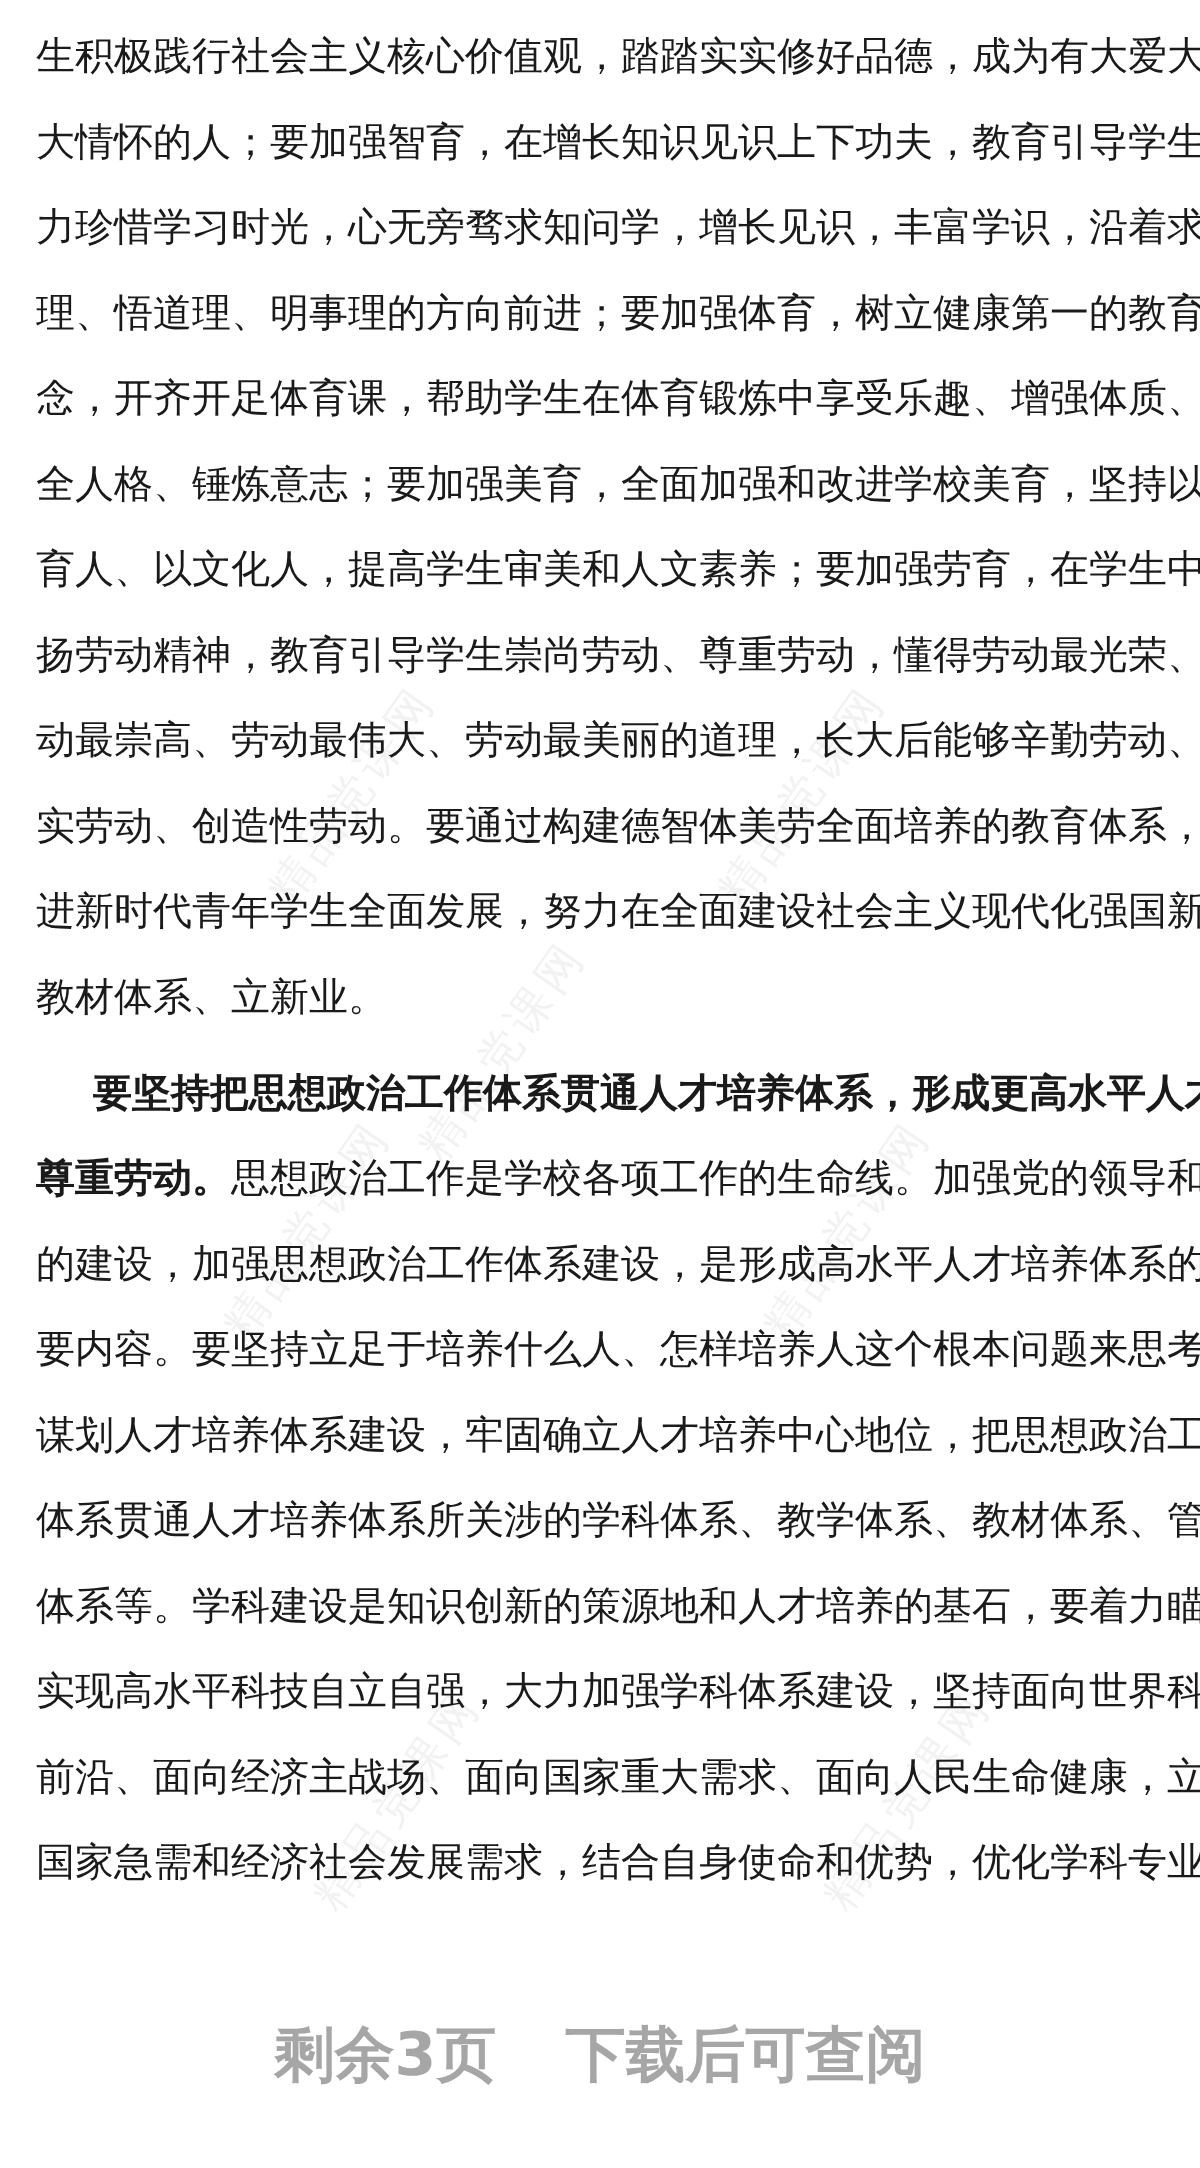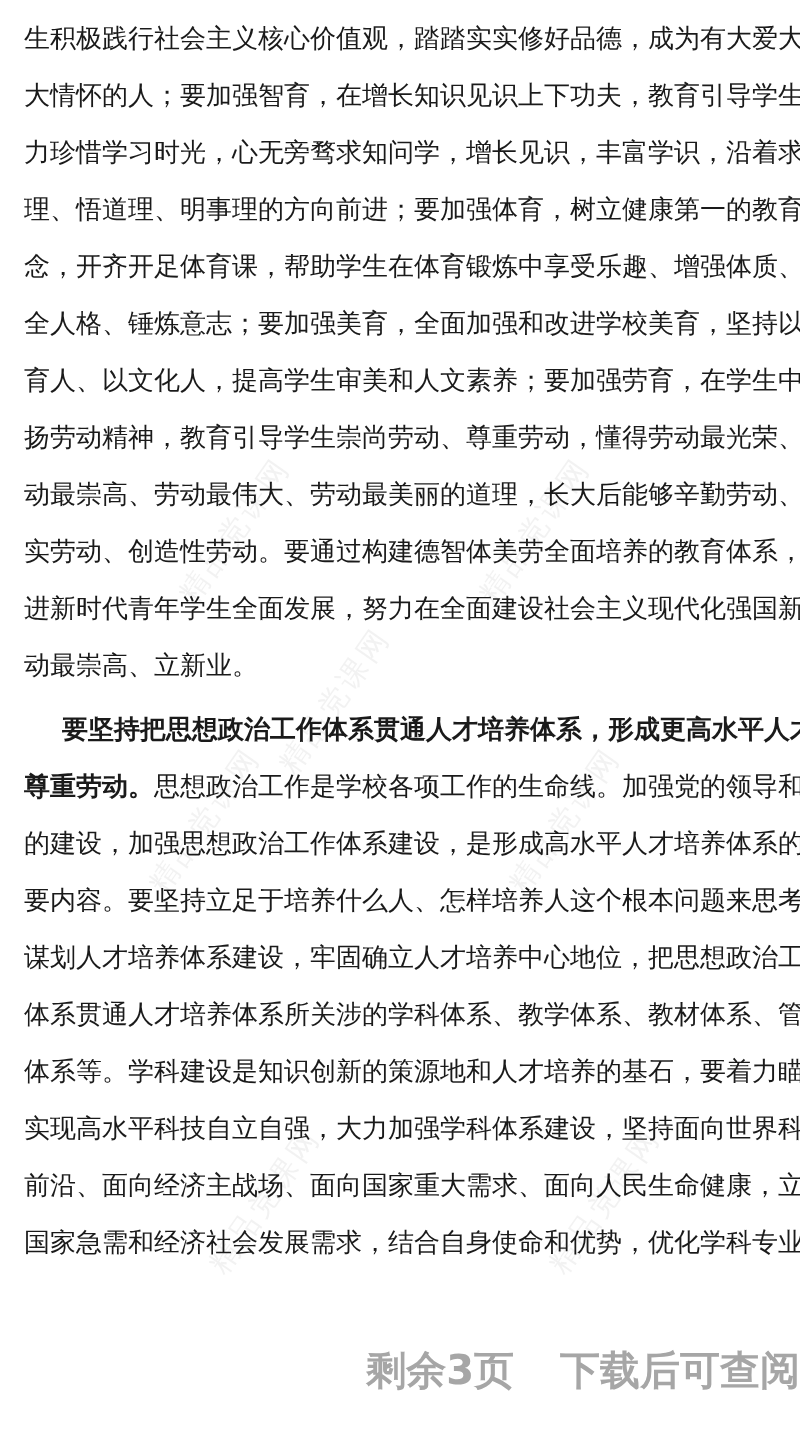--- a/index.html
+++ b/index.html
@@ -6,21 +6,21 @@
     body { width: 800px; height: 1445px; position: relative; overflow: hidden;
       font-family: "DejaVu Sans", "Liberation Sans", sans-serif; color: #1a1a1a; }
     .page { position: absolute; left: 0; top: 0; width: 800px; height: 1445px; }
     .line { position: absolute; left: 24px; width: 752px; height: 40px; font-size: 26px;
       line-height: 40px; white-space: nowrap; letter-spacing: 0px; text-align: justify; text-align-last: justify; }
     .line.last { text-align-last: left; }
     .line.indent { left: 62px; width: 714px; }
     .bold { font-weight: bold; }
     .watermark { position: absolute; font-size: 30px; color: rgba(150,150,150,0.12);
       transform: rotate(-55deg); transform-origin: center; white-space: nowrap; pointer-events: none; letter-spacing: 4px; }
-    .more { position: absolute; left: 0; width: 800px; top: 1340px; height: 60px; text-align: right;
+    .more { position: absolute; left: 0; width: 800px; top: 1340px; height: 60px; text-align: center;
       font-size: 40px; font-weight: bold; color: #a6a6a6; line-height: 60px; cursor: pointer; }
     .more .gap { display: inline-block; width: 46px; }
   </style>
 </head>
 <body>
 
 <div class="page">
 
   <div class="watermark" style="left:150px; top:510px;">精品党课网</div>
   <div class="watermark" style="left:450px; top:510px;">精品党课网</div>
@@ -34,21 +34,21 @@
   <div class="line" style="top:75px;">大情怀的人；要加强智育，在增长知识见识上下功夫，教育引导学生努</div>
   <div class="line" style="top:132px;">力珍惜学习时光，心无旁骛求知问学，增长见识，丰富学识，沿着求真</div>
   <div class="line" style="top:189px;">理、悟道理、明事理的方向前进；要加强体育，树立健康第一的教育理</div>
   <div class="line" style="top:246px;">念，开齐开足体育课，帮助学生在体育锻炼中享受乐趣、增强体质、健</div>
   <div class="line" style="top:303px;">全人格、锤炼意志；要加强美育，全面加强和改进学校美育，坚持以美</div>
   <div class="line" style="top:360px;">育人、以文化人，提高学生审美和人文素养；要加强劳育，在学生中弘</div>
   <div class="line" style="top:417px;">扬劳动精神，教育引导学生崇尚劳动、尊重劳动，懂得劳动最光荣、劳</div>
   <div class="line" style="top:474px;">动最崇高、劳动最伟大、劳动最美丽的道理，长大后能够辛勤劳动、诚</div>
   <div class="line" style="top:531px;">实劳动、创造性劳动。要通过构建德智体美劳全面培养的教育体系，促</div>
   <div class="line" style="top:588px;">进新时代青年学生全面发展，努力在全面建设社会主义现代化强国新征</div>
-  <div class="line last" style="top:645px;">动最崇高、立新业。</div>
+  <div class="line last" style="top:645px;">教材体系、立新业。</div>
 
   <div class="line indent bold" style="top:709px;">要坚持把思想政治工作体系贯通人才培养体系，形成更高水平人才</div>
   <div class="line" style="top:766px; text-align-last: justify;">
     <span class="bold">尊重劳动。</span><span>思想政治工作是学校各项工作的生命线。加强党的领导和党</span>
   </div>
   <div class="line" style="top:823px;">的建设，加强思想政治工作体系建设，是形成高水平人才培养体系的重</div>
   <div class="line" style="top:880px;">要内容。要坚持立足于培养什么人、怎样培养人这个根本问题来思考和</div>
   <div class="line" style="top:937px;">谋划人才培养体系建设，牢固确立人才培养中心地位，把思想政治工作</div>
   <div class="line" style="top:994px;">体系贯通人才培养体系所关涉的学科体系、教学体系、教材体系、管理</div>
   <div class="line" style="top:1051px;">体系等。学科建设是知识创新的策源地和人才培养的基石，要着力瞄准</div>

